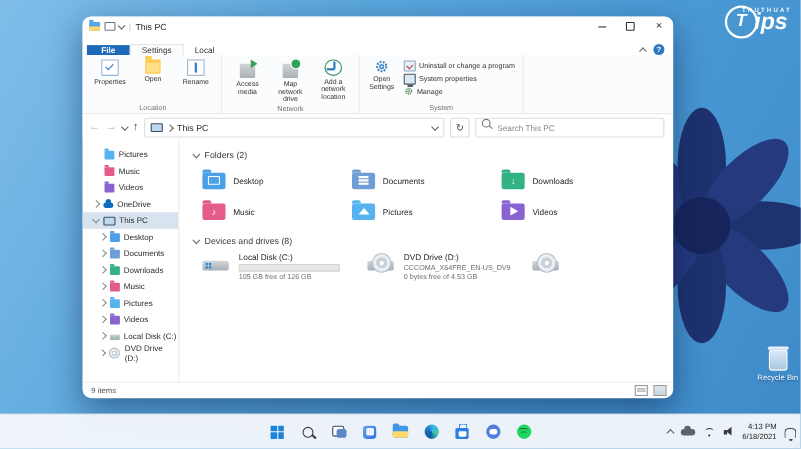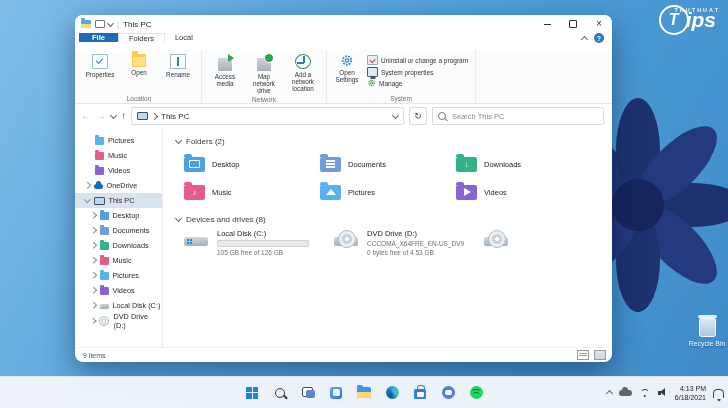--- a/index.html
+++ b/index.html
@@ -32,21 +32,21 @@
   .qat{display:flex;align-items:center;gap:3px;color:#5a5a5a;}
   .qat .mini{width:8px;height:6px;border:1px solid #6a7684;border-radius:1px;}
   .tb-sep{color:#c0c0c0;font-size:8px;}
   .tb-title{font-size:8px;color:#1f1f1f;}
   .win-controls{margin-left:auto;display:flex;height:100%;}
   .wc{width:26px;display:flex;align-items:center;justify-content:center;color:#333;font-size:9px;}
   .wc-min::after{content:"";width:7px;height:1px;background:#333;}
   .wc-max::after{content:"";width:6px;height:6px;border:1px solid #333;border-radius:1px;}
   .wc-close{font-size:10px;line-height:1;}
   
-  .tabsrow{height:17px;flex:0 0 17px;display:flex;align-items:flex-start;padding-left:4px;background:#fff;}
+  .tabsrow{height:17px;flex:0 0 17px;display:flex;align-items:flex-end;padding-left:4px;background:#fff;}
   .tab{padding:0 10px;display:flex;align-items:center;font-size:7.5px;color:#333;}
   .tab-file{background:#1d6ab8;color:#fff;font-weight:bold;padding:0 13px;}
   .tab-sel{background:#fbfcfd;border:1px solid #e3e5e8;border-bottom:none;}
   .tabs-right{margin-left:auto;display:flex;align-items:center;gap:7px;padding-right:8px;}
   .chev{display:inline-block;width:4px;height:4px;border-right:1.2px solid #666;border-bottom:1.2px solid #666;}
   .chev-up{transform:rotate(-135deg);margin-top:2px;}
   .chev-down{transform:rotate(45deg);margin-bottom:2px;}
   .chev-right{transform:rotate(-45deg);}
   .help{width:10px;height:10px;border-radius:50%;background:#2b79c2;color:#fff;font-size:7px;font-weight:bold;
     display:flex;align-items:center;justify-content:center;}
@@ -87,21 +87,21 @@
   .ic-mon::after{content:"";position:absolute;left:50%;bottom:-3px;width:5px;height:2px;background:#4a5666;transform:translateX(-50%);}
   
   .navbar{height:24px;flex:0 0 24px;display:flex;align-items:center;gap:5px;padding:0 8px 0 6px;background:#fff;}
   .nav-ar{font-size:10px;line-height:1;}
   .dis{color:#b3b3b3;} .en{color:#3a3a3a;}
   .addr{flex:1;height:16px;border:1px solid #d9dde1;border-radius:2px;display:flex;align-items:center;
     gap:4px;padding:0 5px;color:#2a2a2a;}
   .addr .spacer{flex:1;}
   .refresh{width:16px;height:16px;border:1px solid #d9dde1;border-radius:2px;display:flex;align-items:center;
     justify-content:center;color:#4a4a4a;font-size:9px;}
-  .searchbox{width:160px;height:16px;border:1px solid #d9dde1;border-radius:2px;display:flex;align-items:center;
+  .searchbox{width:160px;height:16px;border:1px solid #d9dde1;border-radius:2px;display:flex;
     gap:4px;padding:0 5px;}
   .searchbox input{border:none;outline:none;flex:1;font-size:7.5px;font-family:inherit;color:#333;background:transparent;}
   .searchbox input::placeholder{color:#8a8a8a;}
   .mag{width:6px;height:6px;border:1.2px solid #777;border-radius:50%;position:relative;flex:0 0 6px;}
   .mag::after{content:"";position:absolute;width:4px;height:1.2px;background:#777;right:-3px;bottom:-1px;transform:rotate(45deg);}
   
   .wbody{flex:1;display:flex;min-height:0;}
   .sidebar{width:87px;flex:0 0 87px;border-right:1px solid #ececec;padding-top:5px;overflow:hidden;}
   .srow{height:15px;display:flex;align-items:center;gap:4px;font-size:7.3px;color:#2a2a2a;padding-left:6px;}
   .srow .chev{width:3.5px;height:3.5px;border-color:#8a8a8a;}
@@ -239,21 +239,21 @@
       <span class="tb-title">This PC</span>
       <div class="win-controls">
         <span class="wc wc-min"></span>
         <span class="wc wc-max"></span>
         <span class="wc wc-close">×</span>
       </div>
     </div>
 
     <div class="tabsrow">
       <div class="tab tab-file">File</div>
-      <div class="tab tab-sel">Folders</div>
+      <div class="tab tab-sel">Settings</div>
       <div class="tab">Local</div>
       <div class="tabs-right">
         <span class="chev chev-up"></span>
         <span class="help">?</span>
       </div>
     </div>
 
     <div class="ribbon">
       <div class="rgroup">
         <div class="ritems">

